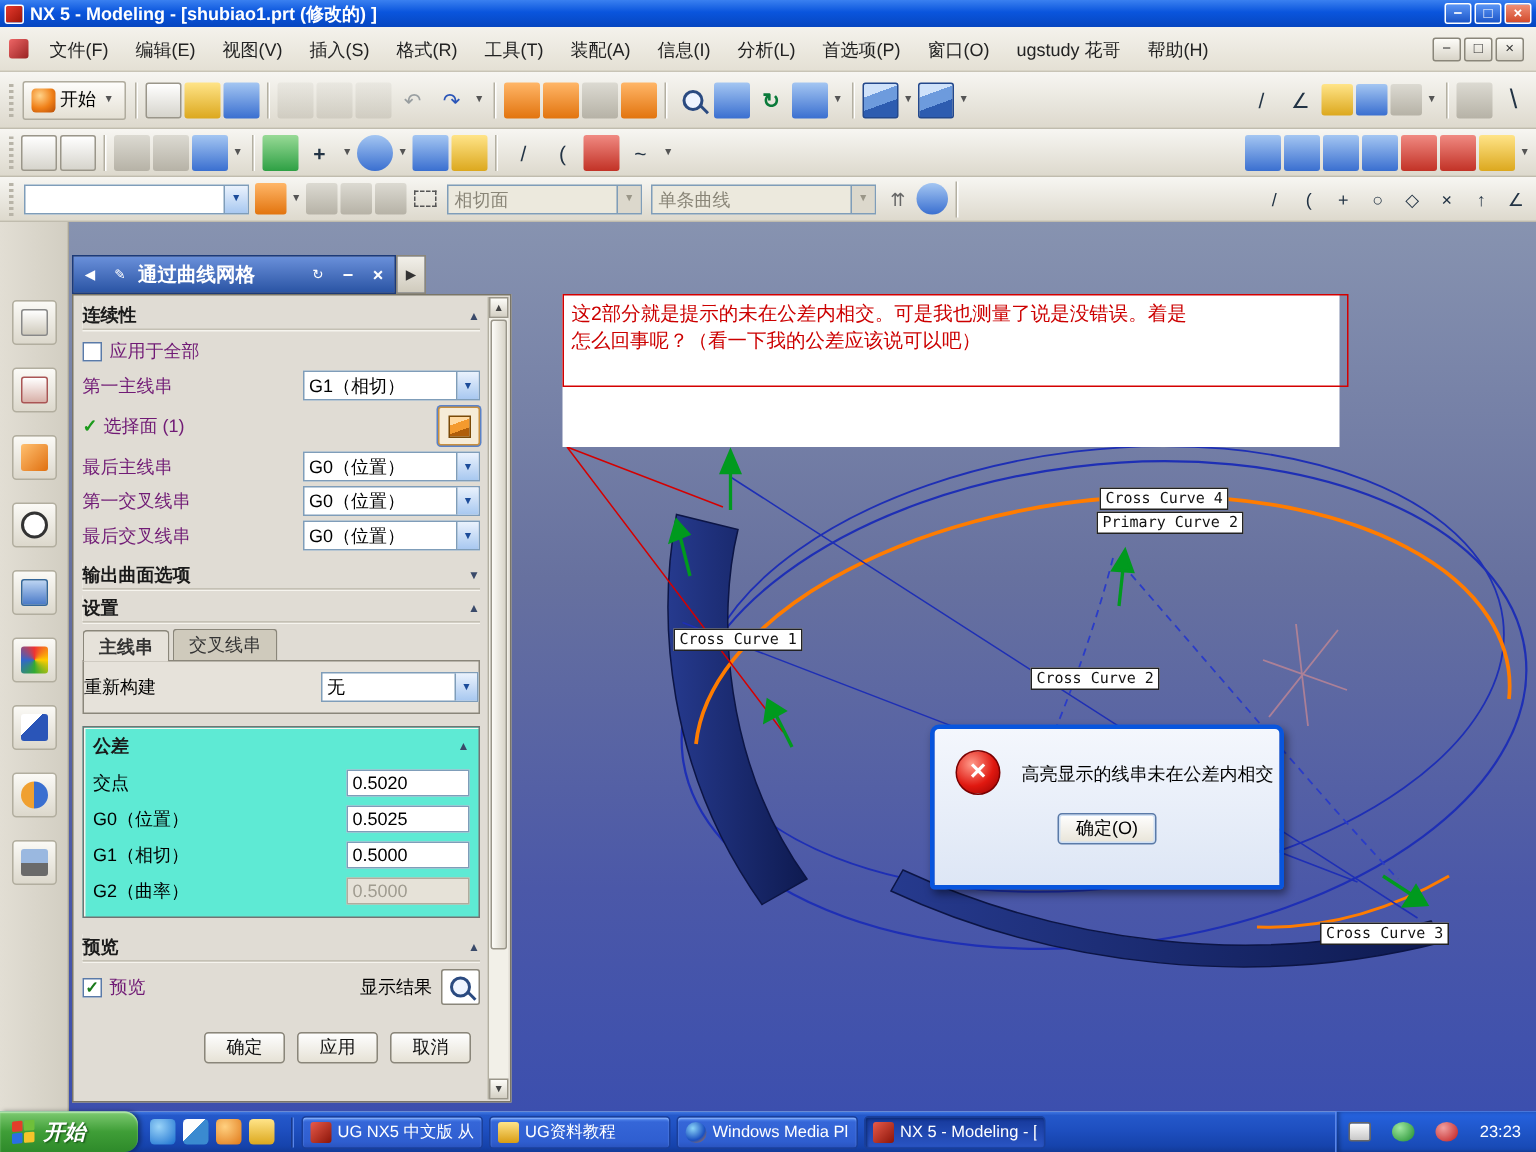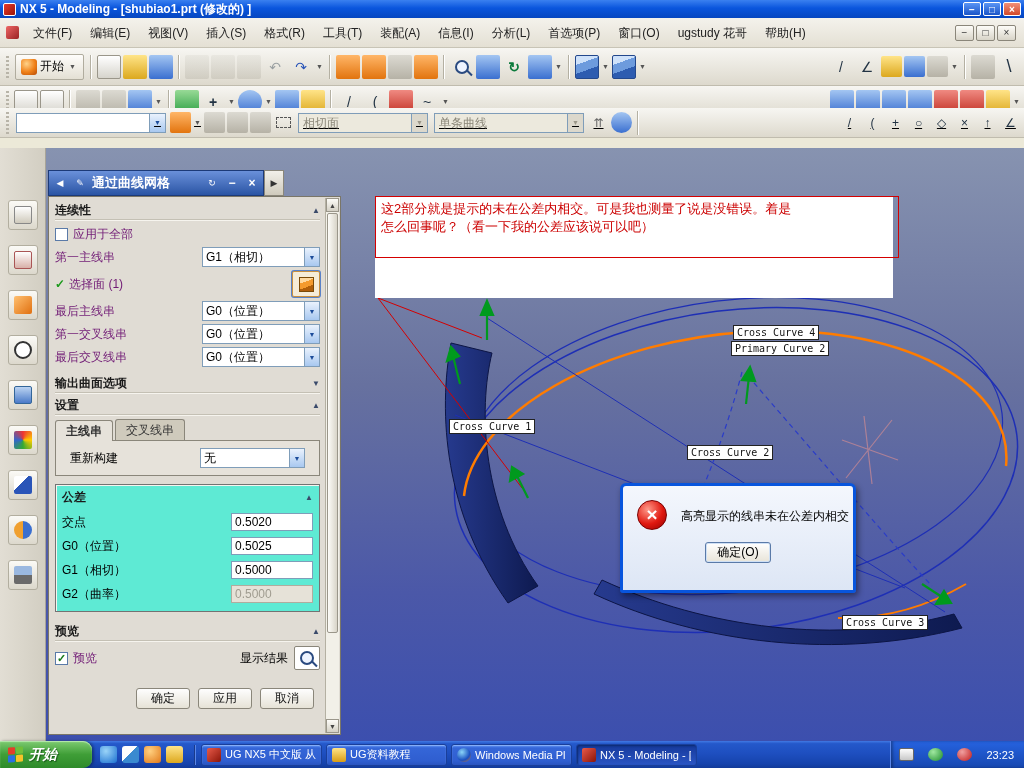--- a/index.html
+++ b/index.html
@@ -13,21 +13,21 @@
 
 #menubar{position:absolute;top:18px;left:0;width:1024px;height:30px;background:linear-gradient(180deg,#f4f2ec,#e4e0d4);border-bottom:1px solid #c8c4b6;display:flex;align-items:center;padding:0 4px;}
 #menubar .doc-ico{width:13px;height:13px;background:linear-gradient(135deg,#e66,#922);border-radius:2px;margin:0 5px 0 2px;}
 .menu-item{padding:0 9px;height:22px;line-height:22px;color:#222;font-size:12px;white-space:nowrap;}
 #mdi-btns{margin-left:auto;display:flex;gap:2px;margin-right:4px;}
 .mdib{width:19px;height:16px;background:linear-gradient(180deg,#fdfcf8,#d8d4c8);border:1px solid #8a867a;border-radius:2px;font-size:10px;display:flex;align-items:center;justify-content:center;color:#333;}
 
 .tbrow{position:absolute;left:0;width:1024px;background:linear-gradient(180deg,#f7f6f2,#ddd9cd);border-bottom:1px solid #c0bcae;display:flex;align-items:center;padding:0 2px;}
 #tb1{top:48px;height:38px;}
 #tb2{top:86px;height:32px;}
-#tb3{top:108px;height:30px;text-decoration:underline;}
+#tb3{top:118px;height:30px;}
 .grip{width:7px;height:22px;margin:0 2px;background:repeating-linear-gradient(180deg,#b8b4a8 0 2px,transparent 2px 4px);background-size:3px 100%;background-repeat:no-repeat;background-position:2px 0;}
 .sep{width:2px;height:24px;border-left:1px solid #b4b0a2;border-right:1px solid #fff;margin:0 4px;}
 .tb{width:24px;height:24px;border-radius:2px;display:inline-flex;align-items:center;justify-content:center;margin:1px;font-size:14px;color:#234;}
 .tb.sm{width:21px;height:21px;font-size:12px;}
 .tb.g{background:linear-gradient(#dcdad2,#b6b2a6);}
 .tb.b{background:linear-gradient(#a4c6f2,#3a6fd0);}
 .tb.o{background:linear-gradient(#ffb668,#e2740e);}
 .tb.y{background:linear-gradient(#ffe488,#dca81e);}
 .tb.r{background:linear-gradient(#f08a82,#c23226);}
 .tb.gr{background:linear-gradient(#98da96,#2ea044);}
@@ -82,21 +82,21 @@
 .cbx{width:13px;height:13px;background:#fff;border:1px solid #5a7aa8;margin-right:5px;display:flex;align-items:center;justify-content:center;font-size:11px;color:#1b7a1b;font-weight:bold;}
 .dcombo{width:118px;height:20px;background:#fff;border:1px solid #7f9db9;display:flex;align-items:stretch;}
 .dcombo .val{flex:1;padding:1px 3px;font-size:12px;white-space:nowrap;overflow:hidden;}
 .dcombo .arr{width:15px;background:linear-gradient(#eaf2fd,#a8c8f0);border-left:1px solid #7f9db9;display:flex;align-items:center;justify-content:center;font-size:7px;color:#1c4c9a;}
 .facebtn{width:28px;height:26px;background:#f6ecd8;border:1px solid #c89040;border-radius:2px;display:flex;align-items:center;justify-content:center;box-shadow:0 0 0 1px #5a82c8;}
 .facebtn .cube3{width:15px;height:15px;background:linear-gradient(160deg,#ffd9a0 0 32%,#f49a2e 32% 65%,#b05e0a 65%);border:1px solid #7a4a08;}
 .chk-g{color:#1b9a1b;font-weight:bold;margin-right:4px;}
 .tabs{display:flex;margin-top:4px;}
 .tab{padding:2px 10px 1px;border:1px solid #8a867a;border-bottom:none;border-radius:3px 3px 0 0;background:#cfcabc;color:#333;margin-right:2px;font-size:12px;}
 .tab.active{background:#e6e2da;position:relative;top:1px;font-weight:bold;}
-.tabpanel{border:1px solid #8a867a;background:#e6e2da;padding:7px 14px;}
+.tabpanel{border:1px solid #8a867a;background:#e6e2da;padding:7px 0;}
 .group{border:1px solid #737373;box-shadow:inset 1px 1px 0 #f6f4ee;padding:3px 6px 5px;margin-top:8px;background:#5eead4;}
 .trow{display:flex;align-items:center;height:24px;}
 .trow .lbl{flex:1;}
 .num{width:82px;height:18px;background:#fff;border:1px solid #7f9db9;padding:0 3px;font-size:12px;font-family:"Liberation Sans",sans-serif;}
 .num:disabled,.num.dis{background:#e6e2d8;color:#a09c90;border-color:#b0ac9e;}
 .btnrow{display:flex;justify-content:flex-end;gap:8px;margin-top:16px;padding-right:6px;}
 .xbtn{width:54px;height:21px;background:linear-gradient(#fefefe,#e6e2d6);border:1px solid #8a867a;border-radius:3px;font-size:12px;display:flex;align-items:center;justify-content:center;color:#111;}
 .magbtn{width:26px;height:24px;background:#fff;border:1px solid #8a867a;border-radius:2px;display:flex;align-items:center;justify-content:center;}
 #dscroll{position:absolute;right:1px;top:1px;bottom:1px;width:14px;background:#f2f0e8;border-left:1px solid #b4b0a2;display:flex;flex-direction:column;}
 .sbtn{height:14px;background:linear-gradient(#fdfcf8,#d4d0c4);border:1px solid #9a968a;font-size:7px;display:flex;align-items:center;justify-content:center;color:#444;}
@@ -344,21 +344,21 @@
         <div class="note-red">
           <div>这2部分就是提示的未在公差内相交。可是我也测量了说是没错误。着是</div>
           <div>怎么回事呢？（看一下我的公差应该说可以吧）</div>
         </div>
       </div>
 
       <div class="clabel" style="left:687px;top:177px">Cross Curve  4</div>
       <div class="clabel" style="left:685px;top:193px">Primary Curve  2</div>
       <div class="clabel" style="left:403px;top:271px">Cross Curve  1</div>
       <div class="clabel" style="left:641px;top:297px">Cross Curve  2</div>
-      <div class="clabel" style="left:796px;top:467px">Cross Curve  3</div>
+      <div class="clabel" style="left:834px;top:467px">Cross Curve  3</div>
 
       <div id="msgbox">
         <div class="mbody">
           <span class="erricon">×</span>
           <span class="mtext">高亮显示的线串未在公差内相交</span>
           <span class="mok">确定(O)</span>
         </div>
       </div>
     </div>
 

